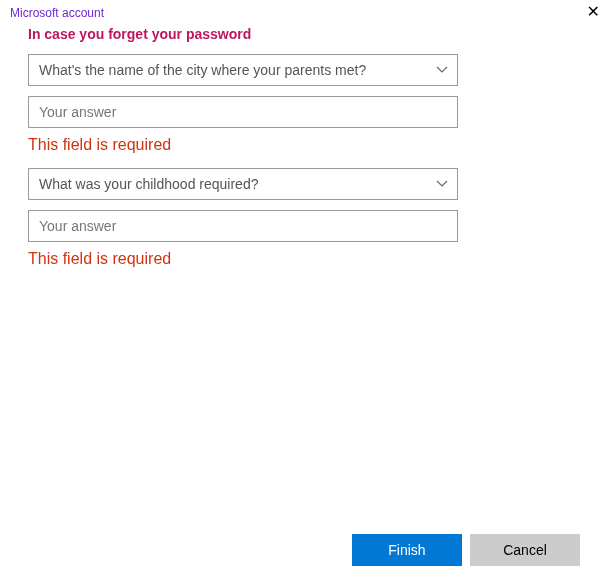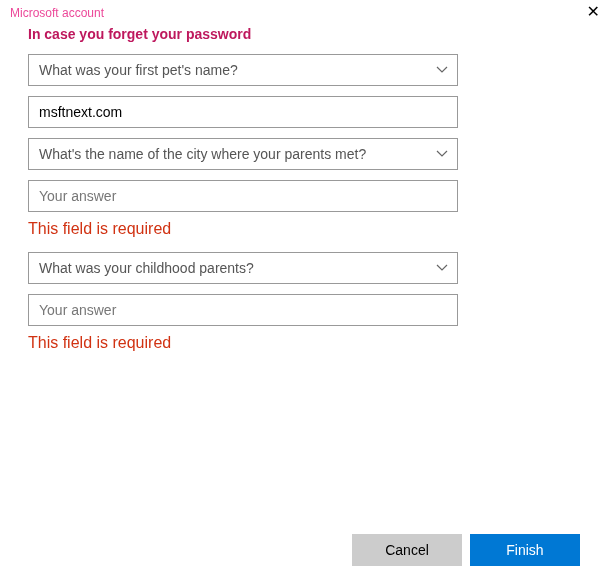--- a/index.html
+++ b/index.html
@@ -11,21 +11,21 @@
     body {
       width: 600px;
       height: 582px;
       background: #fff;
       position: relative;
       overflow: hidden;
     }
     .titlebar {
       padding: 6px 10px;
       font-size: 12px;
-      color: #ec4899;
+      color: #6d28d9;
     }
     .close-x {
       position: absolute;
       top: 4px;
       right: 0px;
       font-size: 16px;
       color: #000;
       line-height: 1;
     }
     .content {
@@ -129,61 +129,48 @@
 <body>
 
 <div class="titlebar">
   <span>Microsoft account</span>
 </div>
 <div class="close-x">✕</div>
 
 <div class="content">
   <div class="subtitle">In case you forget your password</div>
 
-  <div class="field-group">
-    <div class="select-wrap">
-      <div class="fake-select">
-        <span>What was your first pet's name?</span>
-      </div>
-      <span class="chevron">
-        <svg viewBox="0 0 12 8">
-            <path d="M1 1 L6 6 L11 1" stroke="#666" stroke-width="1.2" fill="none"></path>
-          </svg>
-      </span>
-    </div>
-    <input class="answer-input" type="text" value="msftnext.com" placeholder="Your answer" style="">
-  </div>
 
   <div class="field-group">
     <div class="select-wrap">
       <div class="fake-select">
         <span>What's the name of the city where your parents met?</span>
       </div>
       <span class="chevron">
         <svg viewBox="0 0 12 8">
             <path d="M1 1 L6 6 L11 1" stroke="#666" stroke-width="1.2" fill="none"></path>
           </svg>
       </span>
     </div>
     <input class="answer-input" type="text" value="" placeholder="Your answer" style="">
     <div class="error-text">This field is required</div>
   </div>
 
   <div class="field-group">
     <div class="select-wrap">
       <div class="fake-select">
-        <span>What was your childhood parents?</span>
+        <span>What was your childhood required?</span>
       </div>
       <span class="chevron">
         <svg viewBox="0 0 12 8">
             <path d="M1 1 L6 6 L11 1" stroke="#666" stroke-width="1.2" fill="none"></path>
           </svg>
       </span>
     </div>
     <input class="answer-input" type="text" value="" placeholder="Your answer" style="">
     <div class="error-text">This field is required</div>
   </div>
 </div>
 
 <div class="button-row">
+  <button class="btn btn-primary">Finish</button>
   <button class="btn btn-secondary">Cancel</button>
-  <button class="btn btn-primary">Finish</button>
 </div>
 
 </body></html>

